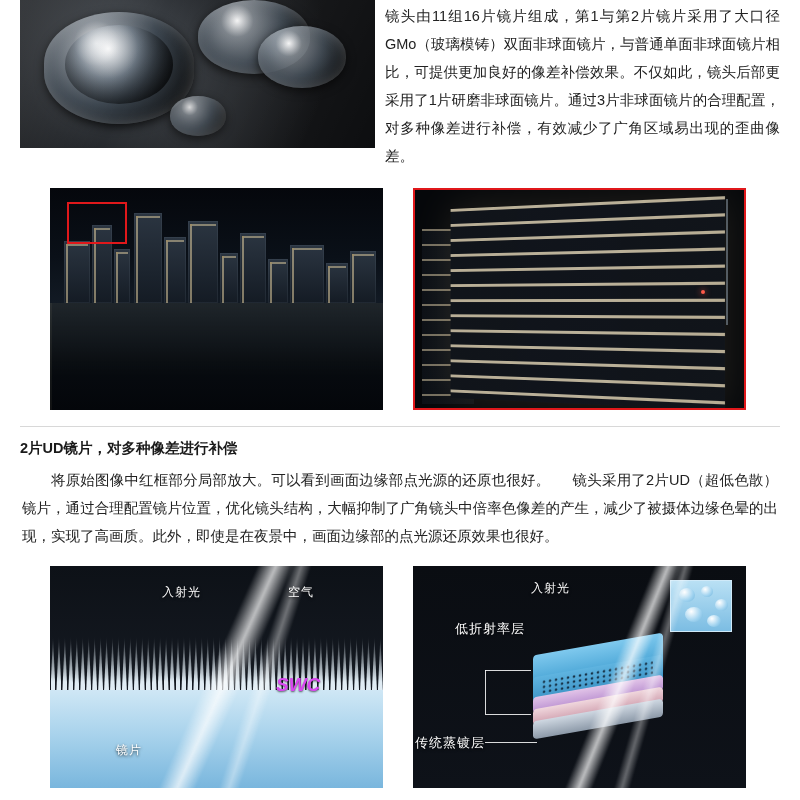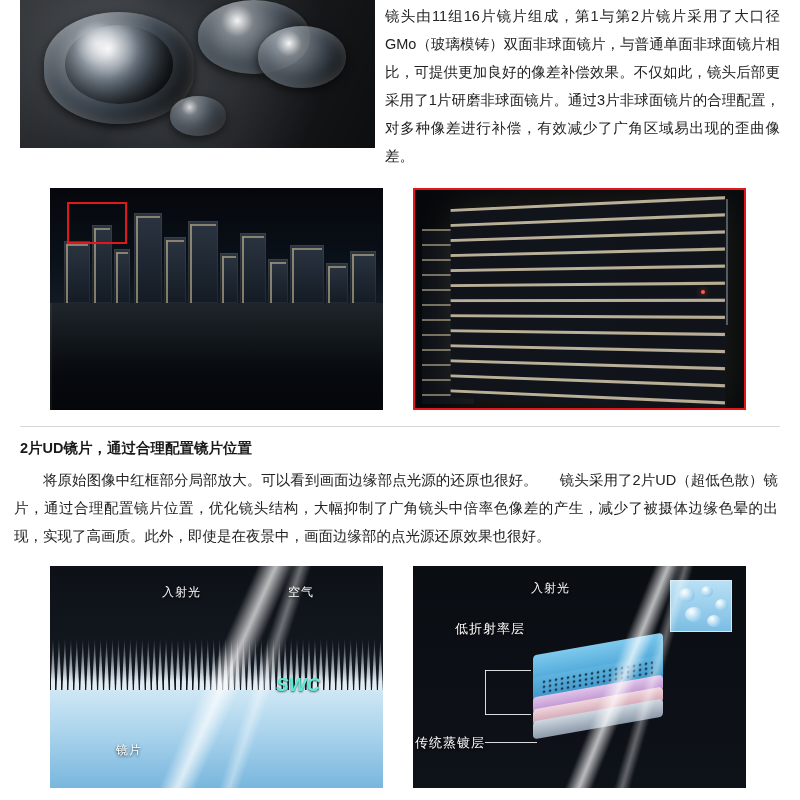--- a/index.html
+++ b/index.html
@@ -178,27 +178,26 @@
     background: #d8d8d8;
     margin: 16px 20px 0 20px;
   }
   .sec-title {
     padding: 12px 20px 0 20px;
     font-size: 14.5px;
     font-weight: bold;
     color: #1a1a1a;
   }
   .sec-para {
-    padding: 8px 22px 0 6px;
+    padding: 8px 22px 0 22px;
     font-size: 14.5px;
     line-height: 28px;
     color: #222;
     text-align: justify;
     text-indent: 0;
-    margin-left: 8px;
   }
   .sec-para .indent { margin-left: 29px; }
 
   
   .diagram-row {
     display: flex;
     gap: 30px;
     padding: 16px 20px 0 50px;
   }
   .diag {
@@ -240,21 +239,21 @@
   .lbl {
     position: absolute;
     color: #fff;
     font-size: 12px;
     letter-spacing: 1px;
     text-shadow: 0 1px 3px rgba(0,0,0,.8);
   }
   .lbl.small { font-size: 13px; }
   .swc-mark {
     position:absolute;
-    color:#5eead4;
+    color:#d946ef;
     font-weight: bold;
     font-size: 19px;
     font-style: italic;
     text-shadow: 0 1px 2px rgba(0,0,0,.6);
   }
 
   
   .d2 { background: linear-gradient(180deg, #0a0d12 0%, #0e1219 100%); }
   .stack {
     position: absolute;
@@ -340,21 +339,21 @@
     <div class="night-b">
       <div class="facade2"></div>
       <div class="facade"></div>
       <div class="crane"></div>
       <div class="glowdot"></div>
     </div>
   </div>
 
   <div class="rule"></div>
 
-  <div class="sec-title">2片UD镜片，通过合理配置镜片位置</div>
+  <div class="sec-title">2片UD镜片，对多种像差进行补偿</div>
   <div class="sec-para">
     <span class="indent">将原始图像中红框部分局部放大。可以看到画面边缘部点光源的还原也很好。</span>
     <span style="display:inline-block;width:18px;"></span><span>镜头采用了2片UD（超低色散）镜片，通过合理配置镜片位置，优化镜头结构，大幅抑制了广角镜头中倍率色像差的产生，减少了被摄体边缘色晕的出现，实现了高画质。此外，即使是在夜景中，画面边缘部的点光源还原效果也很好。</span>
   </div>
 
   <div class="diagram-row">
 
     <div class="diag d1">
       <div class="air"></div>
       <div class="glass"></div>

